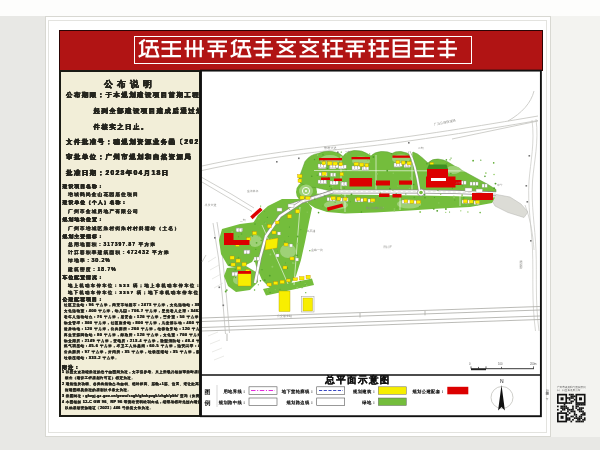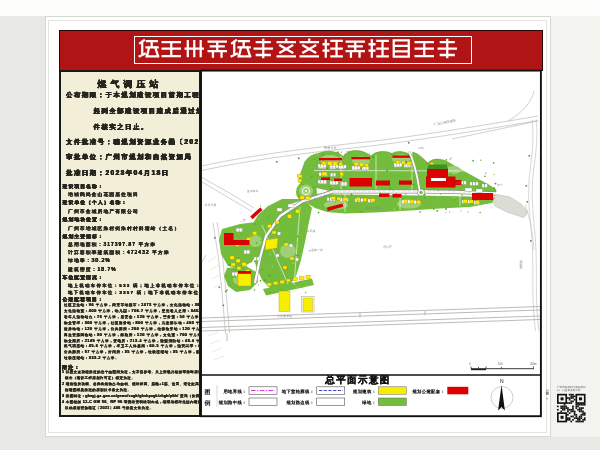--- a/index.html
+++ b/index.html
@@ -36,21 +36,21 @@
     <path transform="translate(367.5,37.8) scale(2.15)" d="M2,1.2 V8.8 M1,3 H3.2 M1,6 H3.2 M4.6,1.4 H9.4 M7,1.4 V8.6 M4.6,5 H9.4 M4.6,8.6 H9.4" stroke="#ffffff" stroke-width="1.05" fill="none" stroke-linecap="square"></path>
     <path transform="translate(390.5,37.8) scale(2.15)" d="M1.5,1.2 H8.5 V8.8 H1.5 Z M1.5,3.7 H8.5 M1.5,6.3 H8.5" stroke="#ffffff" stroke-width="1.05" fill="none" stroke-linecap="square"></path>
     <path transform="translate(413.5,37.8) scale(2.15)" d="M1,2 H9 M1,5 H9 M1,8.5 H9 M5,2 V8.5" stroke="#ffffff" stroke-width="1.05" fill="none" stroke-linecap="square"></path>
     <path transform="translate(436.5,37.8) scale(2.15)" d="M5,1 V9 M1,5 H9 M2,2 H8 M2,8 H8" stroke="#ffffff" stroke-width="1.05" fill="none" stroke-linecap="square"></path>
   </svg>
 
 <div class="abs" style="left:59px;top:70px;width:142px;height:347px;background:#f2eed8;border:2px solid #1b1b15"></div>
 
 <div class="abs" style="left:59px;top:70px;width:142px;height:347px;overflow:hidden">
 
-<div class="t" style="top:8.5px;font-size:8.8px;left:0;width:100%;text-align:center;font-weight:bold;letter-spacing:4.2px;">燃气调压站</div>
+<div class="t" style="top:8.5px;font-size:8.8px;left:0;width:100%;text-align:center;font-weight:bold;letter-spacing:4.2px;">公布说明</div>
 
 <div class="t" style="top:20.5px;font-size:6.4px;left:7px;font-weight:bold;letter-spacing:1.5px;">公布期限：于本规划建设项目首期工程开工之日</div>
 <div class="t" style="top:36.5px;font-size:6.4px;left:34.5px;font-weight:bold;letter-spacing:1.5px;">起到全部建设项目建成后通过规划条</div>
 <div class="t" style="top:52.5px;font-size:6.4px;left:34.5px;font-weight:bold;letter-spacing:1.5px;">件核实之日止。</div>
 
 <div class="t" style="top:67.5px;font-size:6.4px;left:7px;font-weight:bold;letter-spacing:1.5px;">文件批准号：穗规划资源业务函〔2023〕4684 号</div>
 
 <div class="t" style="top:83px;font-size:6.4px;left:7px;font-weight:bold;letter-spacing:1.5px;">审批单位：广州市规划和自然资源局</div>
 
 <div class="t" style="top:98.5px;font-size:6.4px;left:7px;font-weight:bold;letter-spacing:1.5px;">批准日期：2023年04月18日</div>

